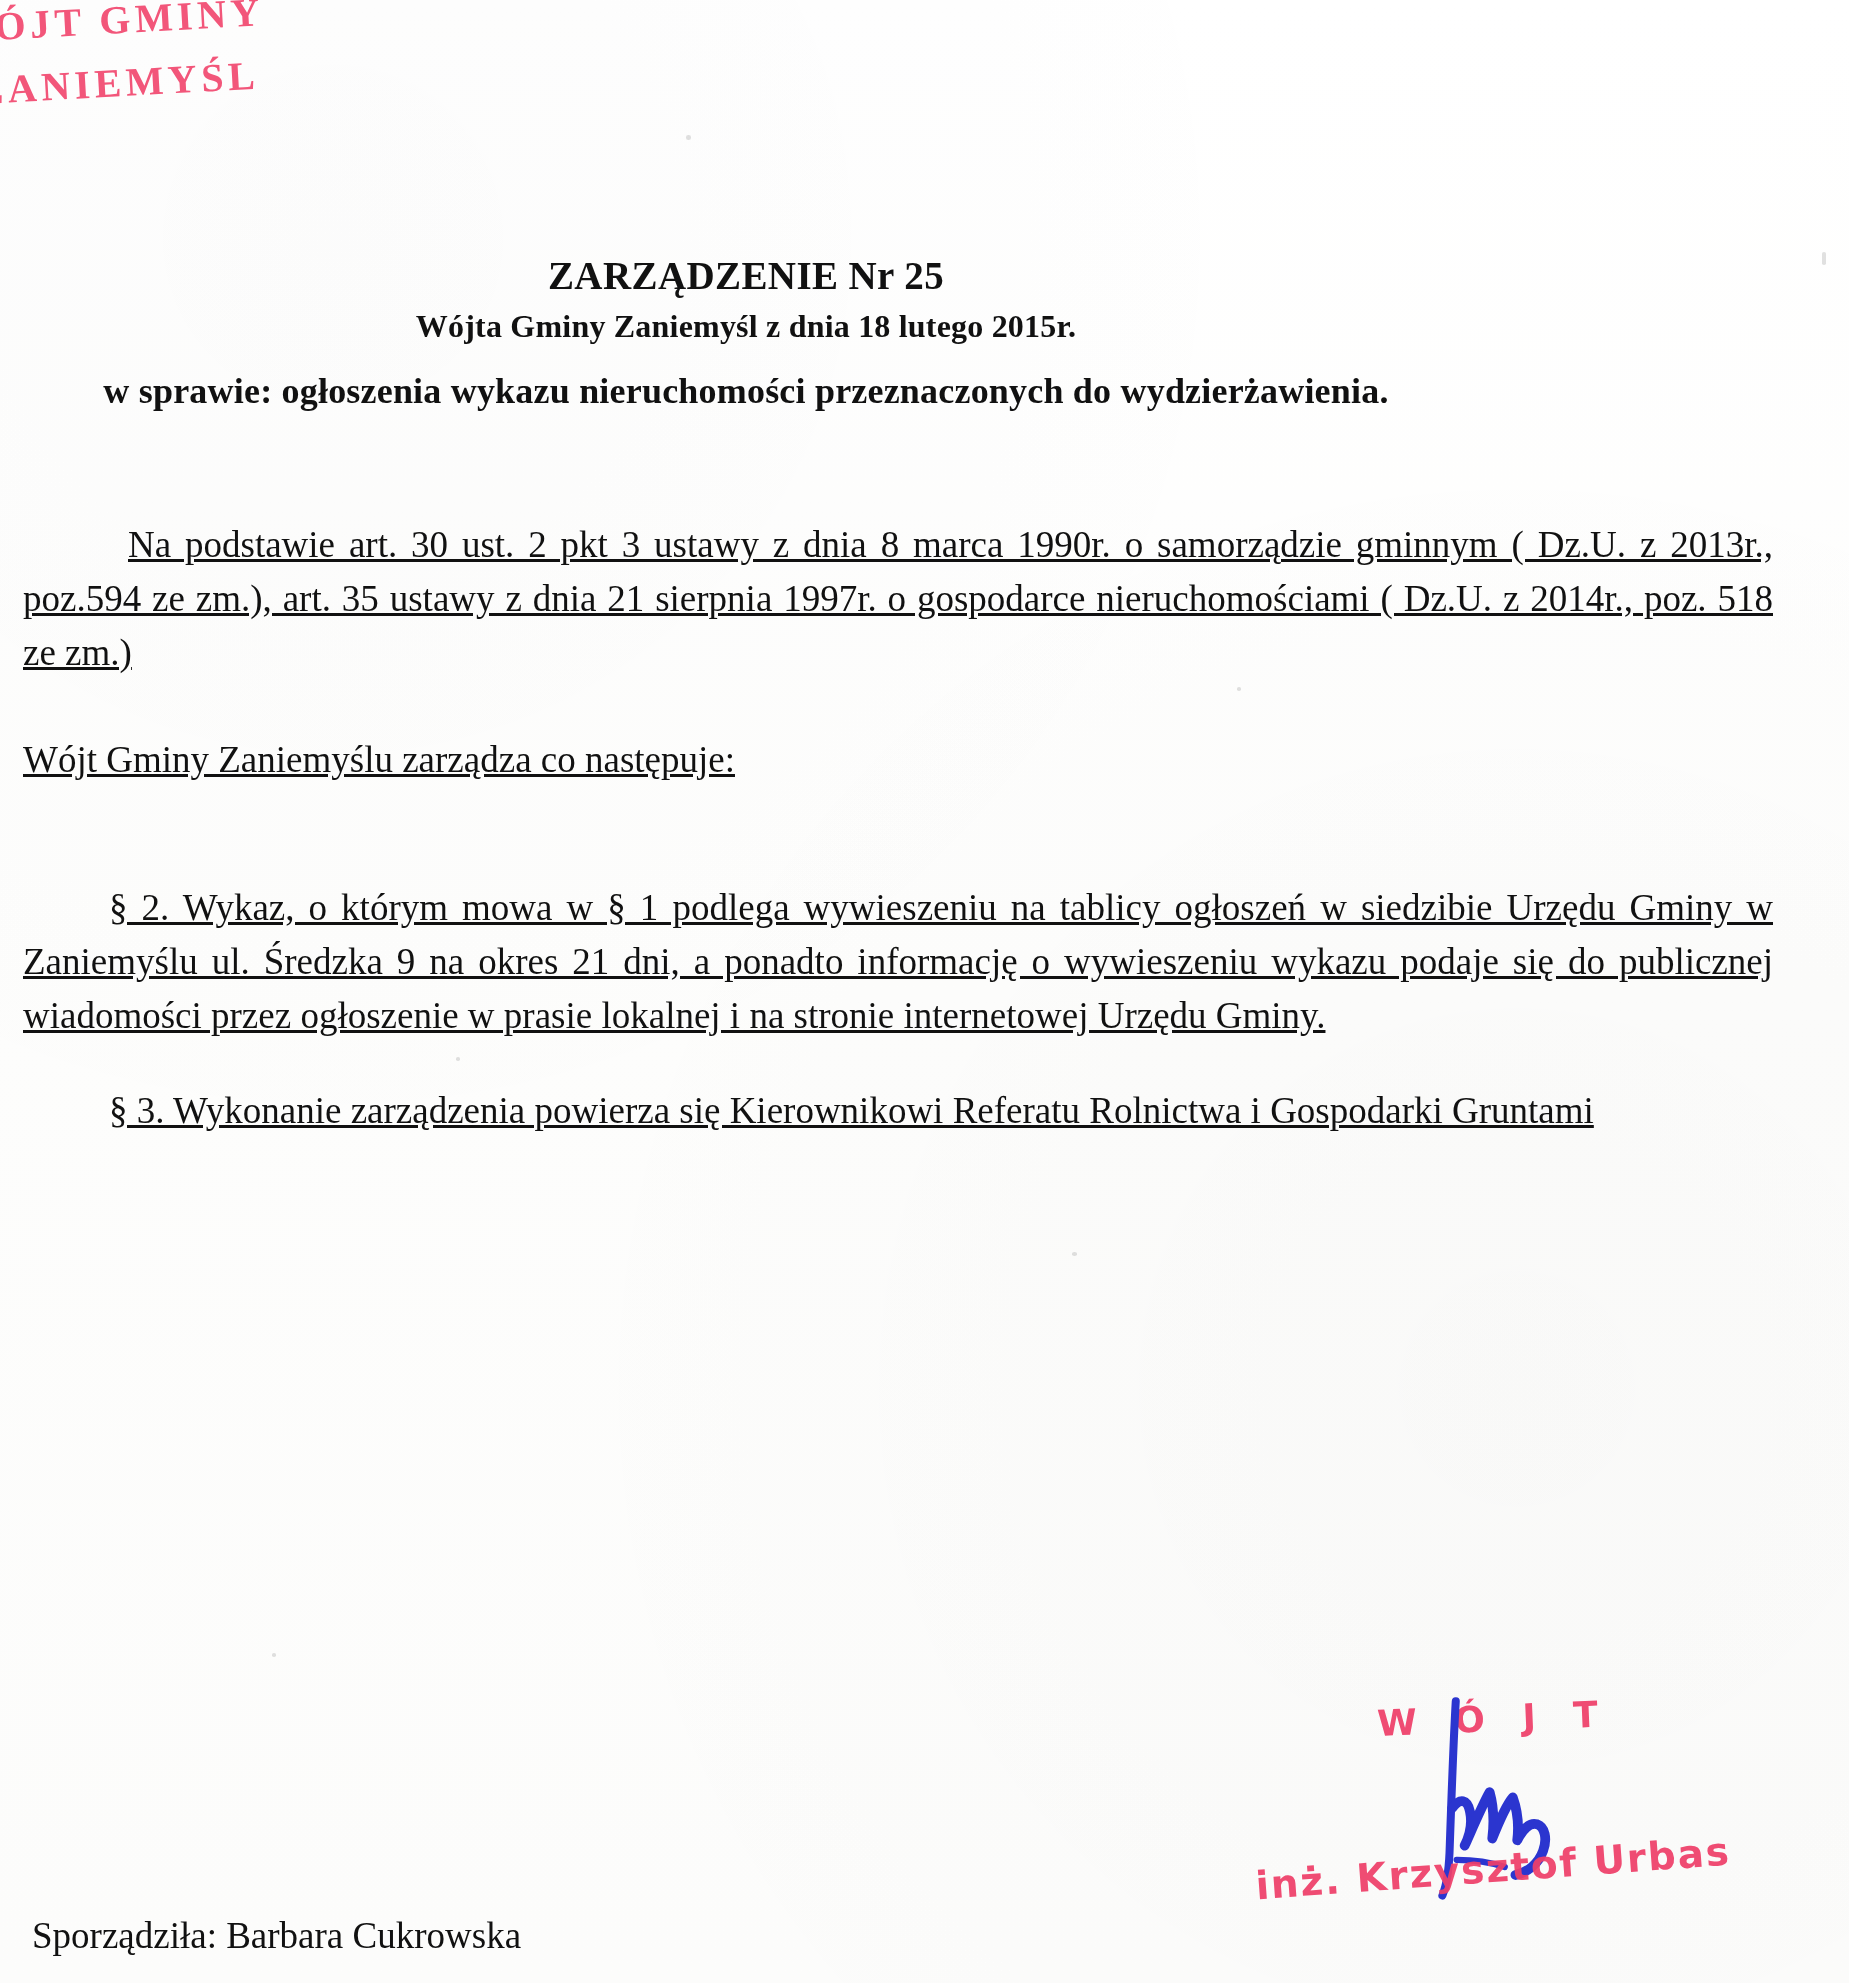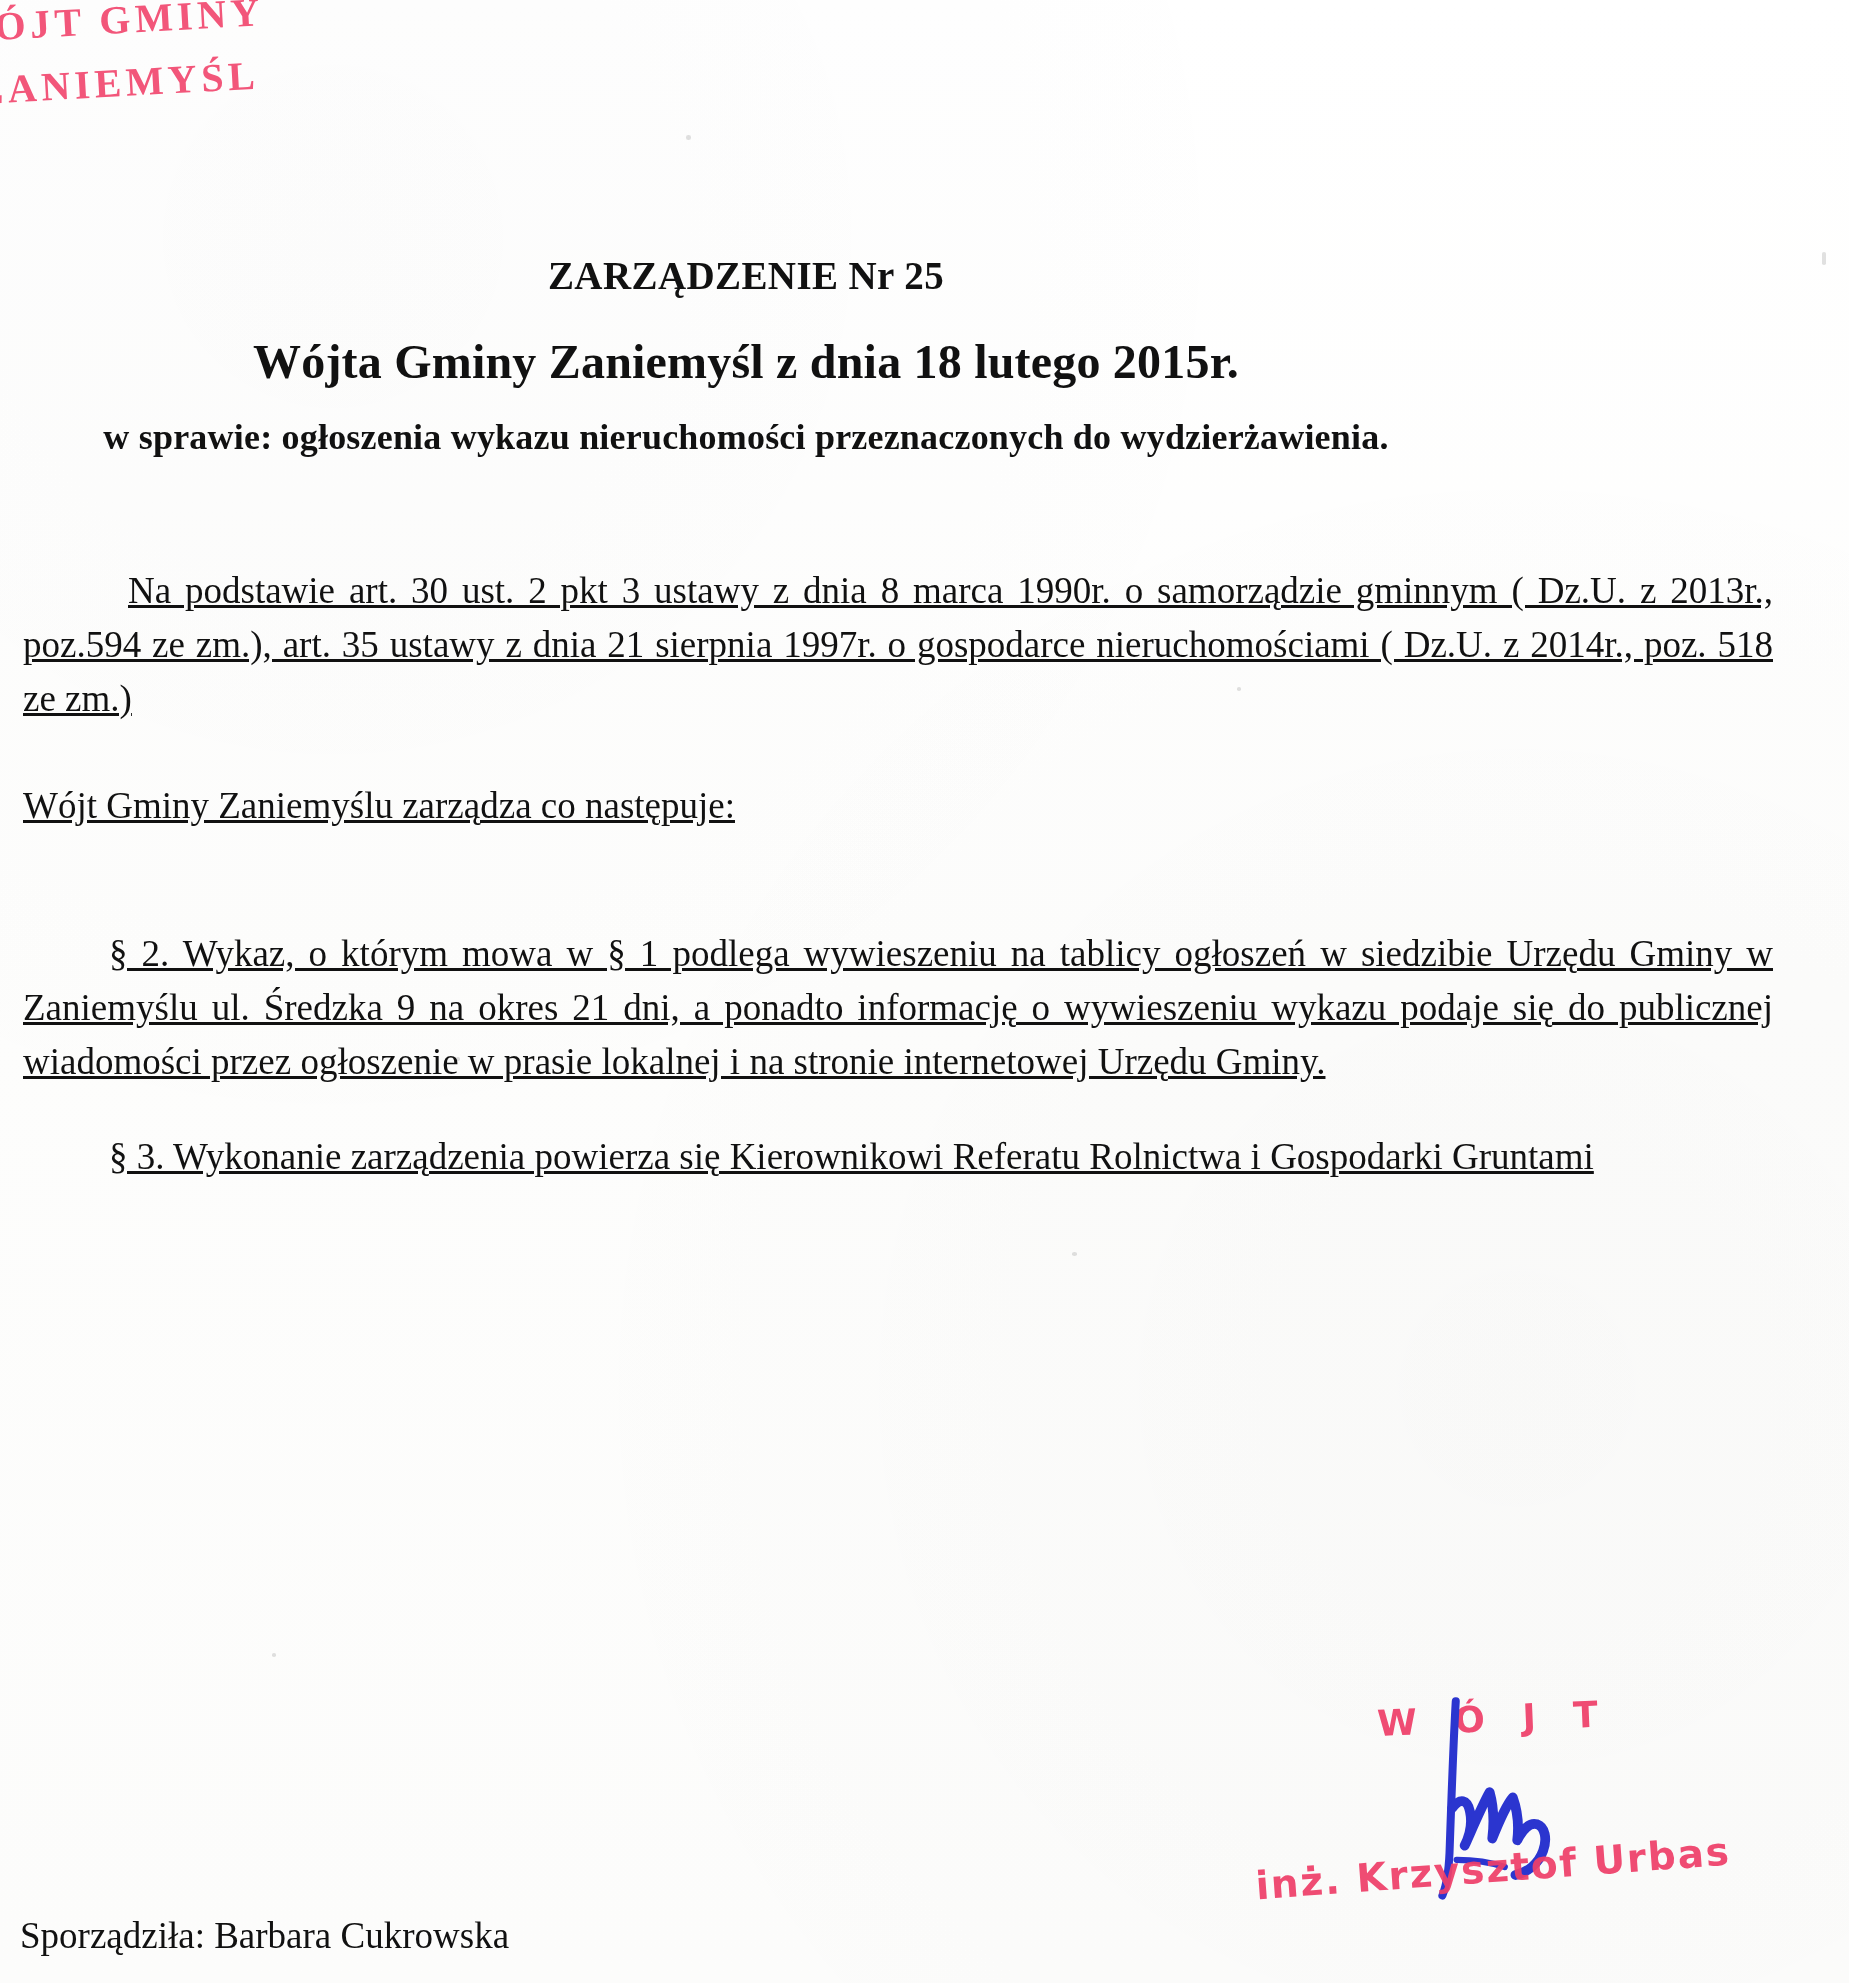--- a/index.html
+++ b/index.html
@@ -70,22 +70,22 @@
     margin-top: 251px;
     text-align: center;
     font-weight: bold;
     line-height: 1.30;
   }
   .title-line-1 {
     font-size: 39px;
     letter-spacing: 0.4px;
   }
   .title-line-2 {
-    font-size: 48px;
-    margin-top: 29px;
+    font-size: 32px;
+    margin-top: 4px;
     letter-spacing: 0.2px;
   }
   .title-line-3 {
     font-size: 36px;
     margin-top: 21px;
     letter-spacing: 0.2px;
   }
 
   .body-block {
     margin: 0 auto;
@@ -151,21 +151,21 @@
     left: 134px;
     top: 5.3px;
     width: 294px;
     height: 223px;
     pointer-events: none;
   }
 
   
   .footer {
     position: absolute;
-    left: 20px;
+    left: 32px;
     top: 1914px;
     font-size: 37px;
     z-index: 2;
     white-space: nowrap;
   }
 
   
   .speck {
     position: absolute;
     background: rgba(120,120,120,0.22);

